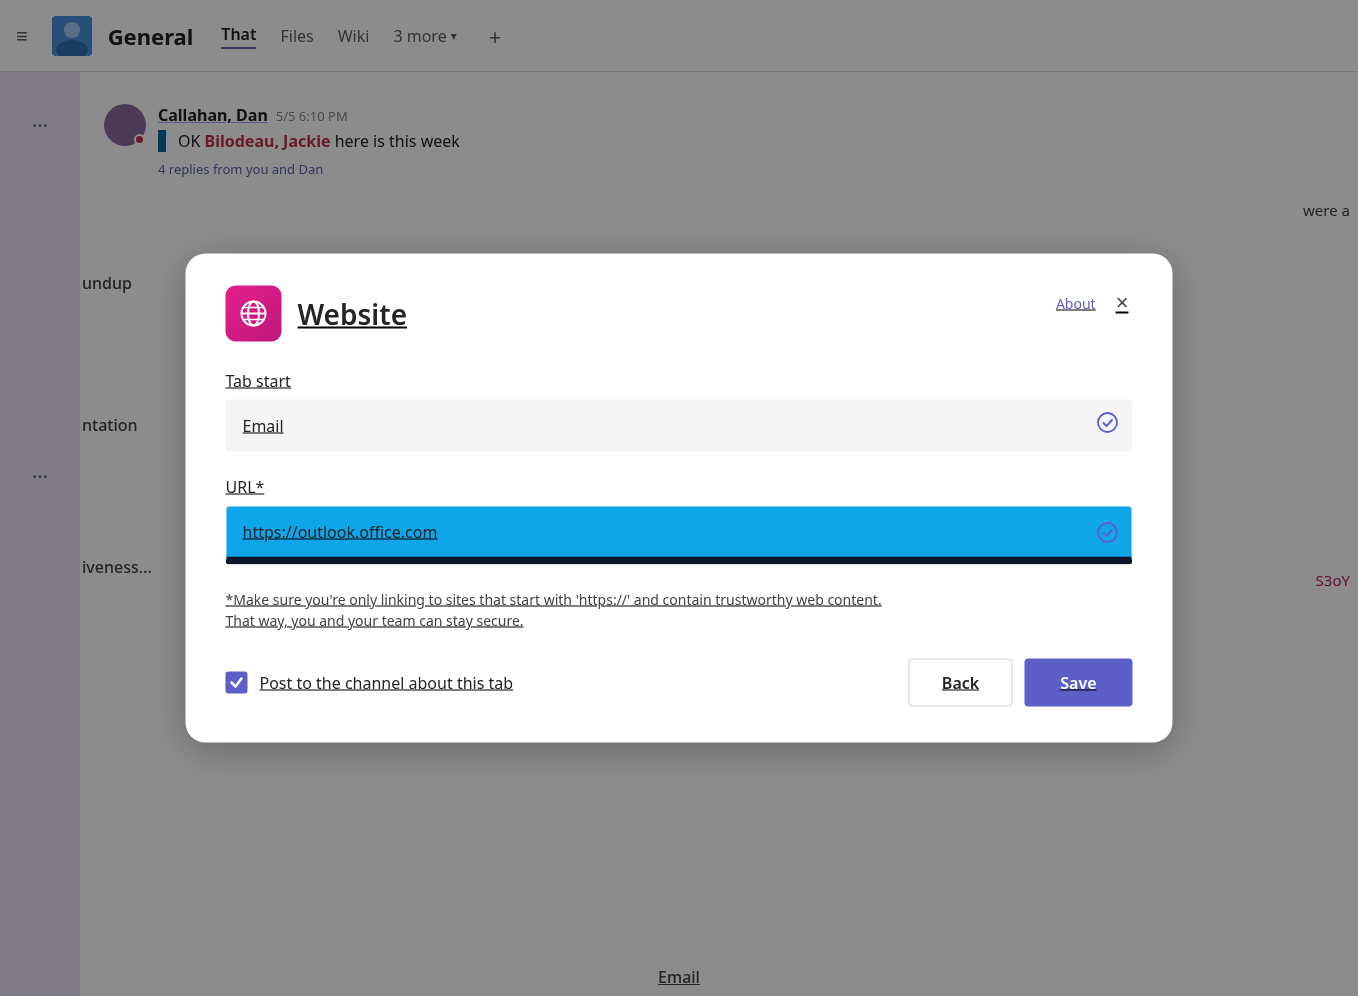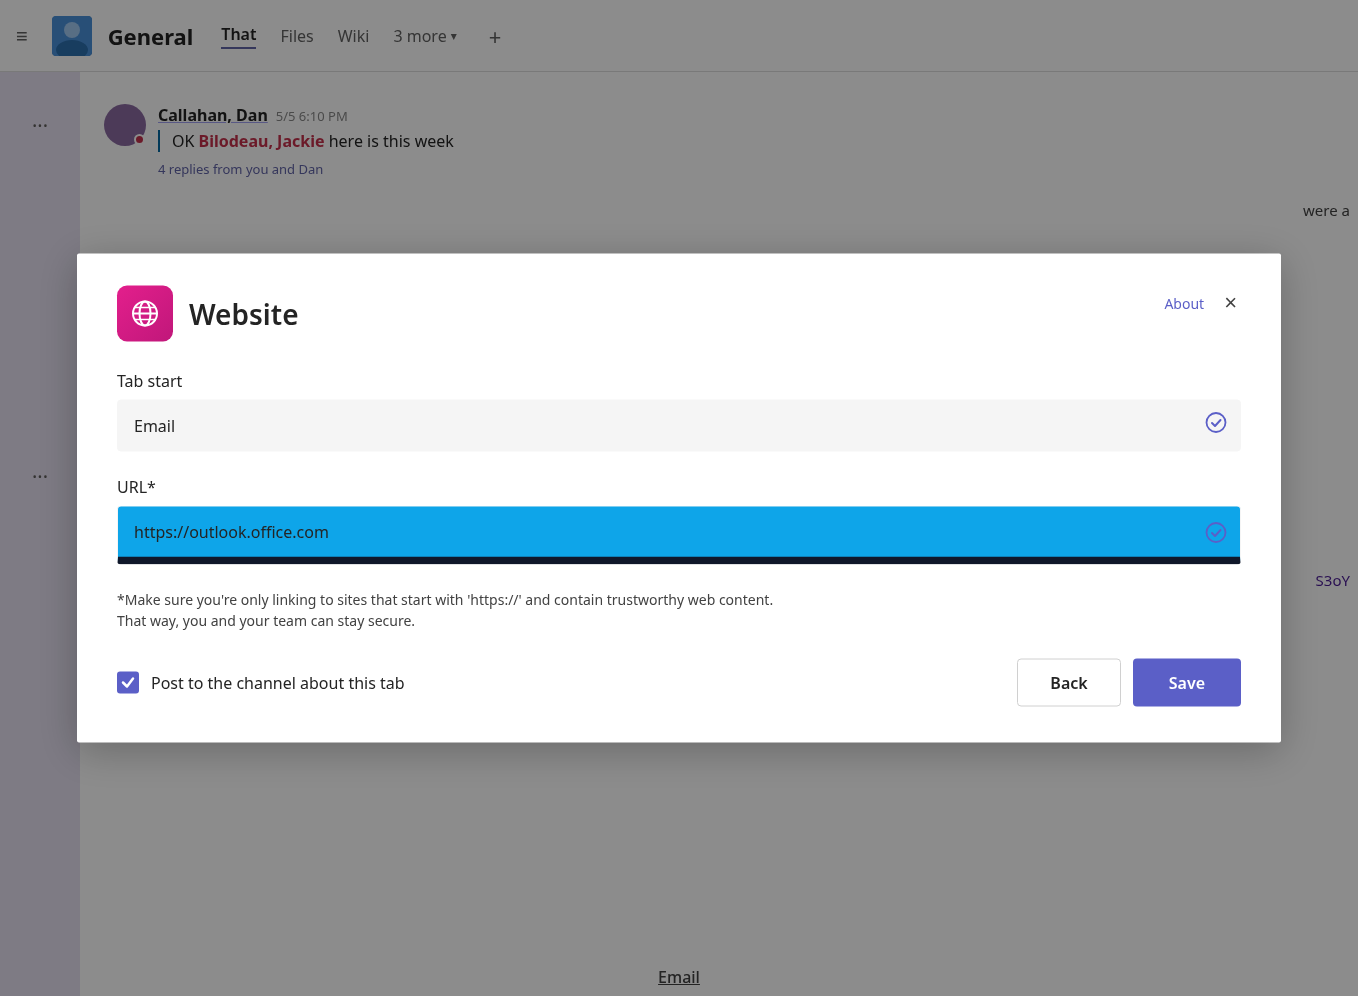--- a/index.html
+++ b/index.html
@@ -172,26 +172,27 @@
       z-index: 100;
     }
 
     
     .modal {
       position: fixed;
       top: 50%;
       left: 50%;
       transform: translate(-50%, -50%);
       background: #fff;
-      border-radius: 2px;
-      width: 1204px;
+      border-radius: 20px;
+      width: 987px;
       max-width: 95vw;
       padding: 32px 40px 36px 40px;
       z-index: 200;
       box-shadow: 0 8px 40px rgba(0,0,0,0.25);
+      text-decoration: underline;
     }
 
     .modal-header {
       display: flex;
       align-items: flex-start;
       justify-content: space-between;
       margin-bottom: 28px;
     }
 
     .modal-title-area {
@@ -392,21 +393,21 @@
       bottom: 1px;
       right: 1px;
       width: 11px;
       height: 11px;
       background: #c4314b;
       border-radius: 50%;
       border: 2px solid #fff;
     }
 
     .bg-border-left {
-      border-left: 2px solid #0369a1;
+      border-left: 8px solid #0369a1;
       padding-left: 12px;
     }
 
     .bg-name-underline {
       text-decoration: underline;
       text-decoration-color: #a0a0f0;
       font-weight: 700;
       font-size: 16px;
       color: #242424;
     }
@@ -483,21 +484,21 @@
       </div>
     </div>
 
     <div class="bg-sidebar-labels">
       <span class="bg-sidebar-label-item">undup</span>
       <span class="bg-sidebar-label-item">ntation</span>
       <span class="bg-sidebar-label-item">iveness...</span>
     </div>
 
     <div style="position:absolute;top:120px;right:0;font-size:15px;color:#424242;padding:8px;">were a</div>
-    <div style="position:absolute;top:490px;right:0;font-size:15px;color:#4c1d95;padding:8px;">S3oY</div>
+    <div style="position:absolute;top:490px;right:0;font-size:15px;color:#be185d;padding:8px;">S3oY</div>
 
     <div style="position:absolute;bottom:8px;left:50%;transform:translateX(-50%);font-size:16px;color:#424242;font-weight:500;text-decoration:underline;">Email</div>
   </div>
 </div>
 
 <div class="overlay"></div>
 
 <div class="modal">
 
   <div class="modal-header">

